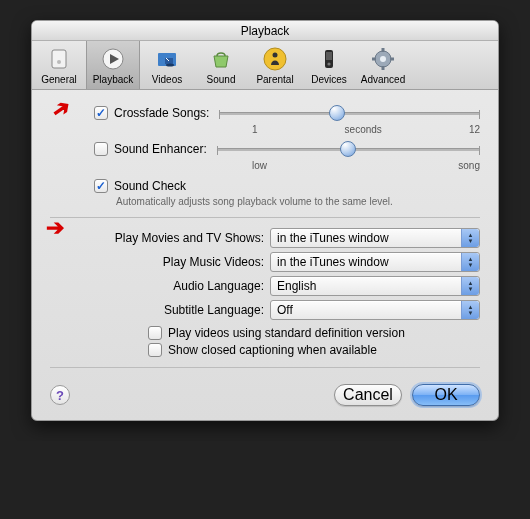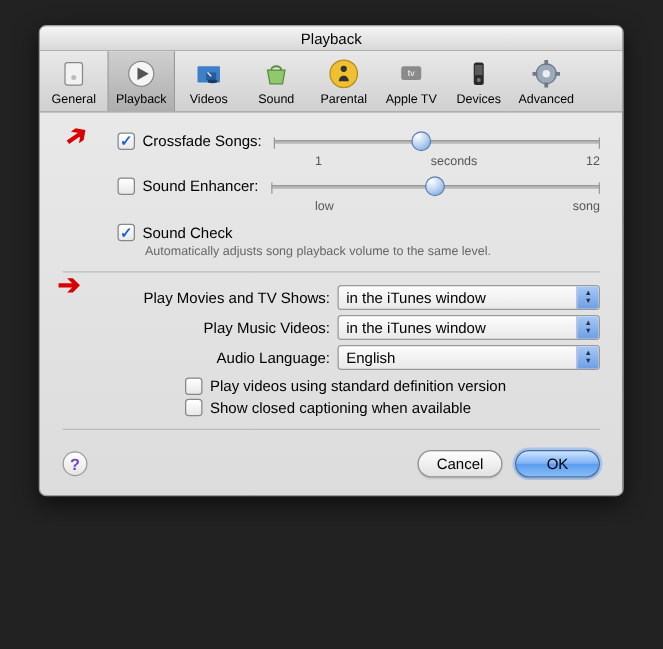--- a/index.html
+++ b/index.html
@@ -112,21 +112,21 @@
     border-top-right-radius:3px;border-bottom-right-radius:3px;
     display:flex;flex-direction:column;align-items:center;justify-content:center;
     color:#234; font-size:6px; line-height:6px;
   }
   .subrow { margin-left: 98px; margin-top:6px;}
   .btnbar { display:flex; justify-content:flex-end; gap:10px; margin-top:16px; align-items:center;}
   .btn {
     min-width:68px; height:22px; border-radius:11px;
     border:1px solid #8f8f8f;
     background: linear-gradient(#fdfdfd,#e2e2e2);
-    font-size:12px; text-align:center; line-height:20px;
+    font-size:16px; text-align:center; line-height:20px;
     box-shadow: 0 1px 1px rgba(0,0,0,0.15);
   }
   .btn.primary{
     background: linear-gradient(#cfe3ff,#7fb3f5 48%,#5a9cef 52%,#87bdf7);
     border:1px solid #3f6ca8;
     box-shadow: 0 0 0 2px rgba(100,160,240,0.4), 0 1px 1px rgba(0,0,0,0.2);
   }
   .help {
     width:20px;height:20px;border-radius:50%;
     border:1px solid #9a9a9a;
@@ -189,29 +189,20 @@
     </div>
     <div class="tabbtn">
       <div class="ic">
           <svg width="24" height="24">
             <circle cx="12" cy="12" r="11" fill="#f0c030" stroke="#b38d1f"></circle>
             <circle cx="12" cy="8" r="2.5" fill="#333"></circle>
             <path d="M8 18 C8 12 16 12 16 18" fill="#333"></path>
           </svg>
         </div>
       <span>Parental</span>
-    </div>
-    <div class="tabbtn">
-      <div class="ic">
-          <svg width="24" height="24">
-            <rect x="4" y="6" width="16" height="11" rx="2" fill="#8a8a8a"></rect>
-            <text x="12" y="14" text-anchor="middle" fill="#fff" font-size="7">tv</text>
-          </svg>
-        </div>
-      <span>Apple TV</span>
     </div>
     <div class="tabbtn">
       <div class="ic">
           <svg width="24" height="24">
             <rect x="8" y="3" width="8" height="18" rx="2" fill="#2a2a2a"></rect>
             <rect x="9" y="5" width="6" height="8" fill="#5a5a5a"></rect>
             <circle cx="12" cy="17" r="1.6" fill="#777"></circle>
           </svg>
         </div>
       <span>Devices</span>
@@ -290,20 +281,27 @@
         <div class="carrow">▲<br>▼</div>
       </div>
     </div>
     <div class="formrow">
       <div class="flabel">Audio Language:</div>
       <div class="combo">
         <div class="ctext">English</div>
         <div class="carrow">▲<br>▼</div>
       </div>
     </div>
+    <div class="formrow">
+      <div class="flabel">Subtitle Language:</div>
+      <div class="combo">
+        <div class="ctext">Off</div>
+        <div class="carrow">▲<br>▼</div>
+      </div>
+    </div>
 
     <div class="subrow row">
       <span class="cb"></span>
       <span class="lbl">Play videos using standard definition version</span>
     </div>
     <div class="subrow row" style="margin-top:2px;">
       <span class="cb"></span>
       <span class="lbl">Show closed captioning when available</span>
     </div>
 

